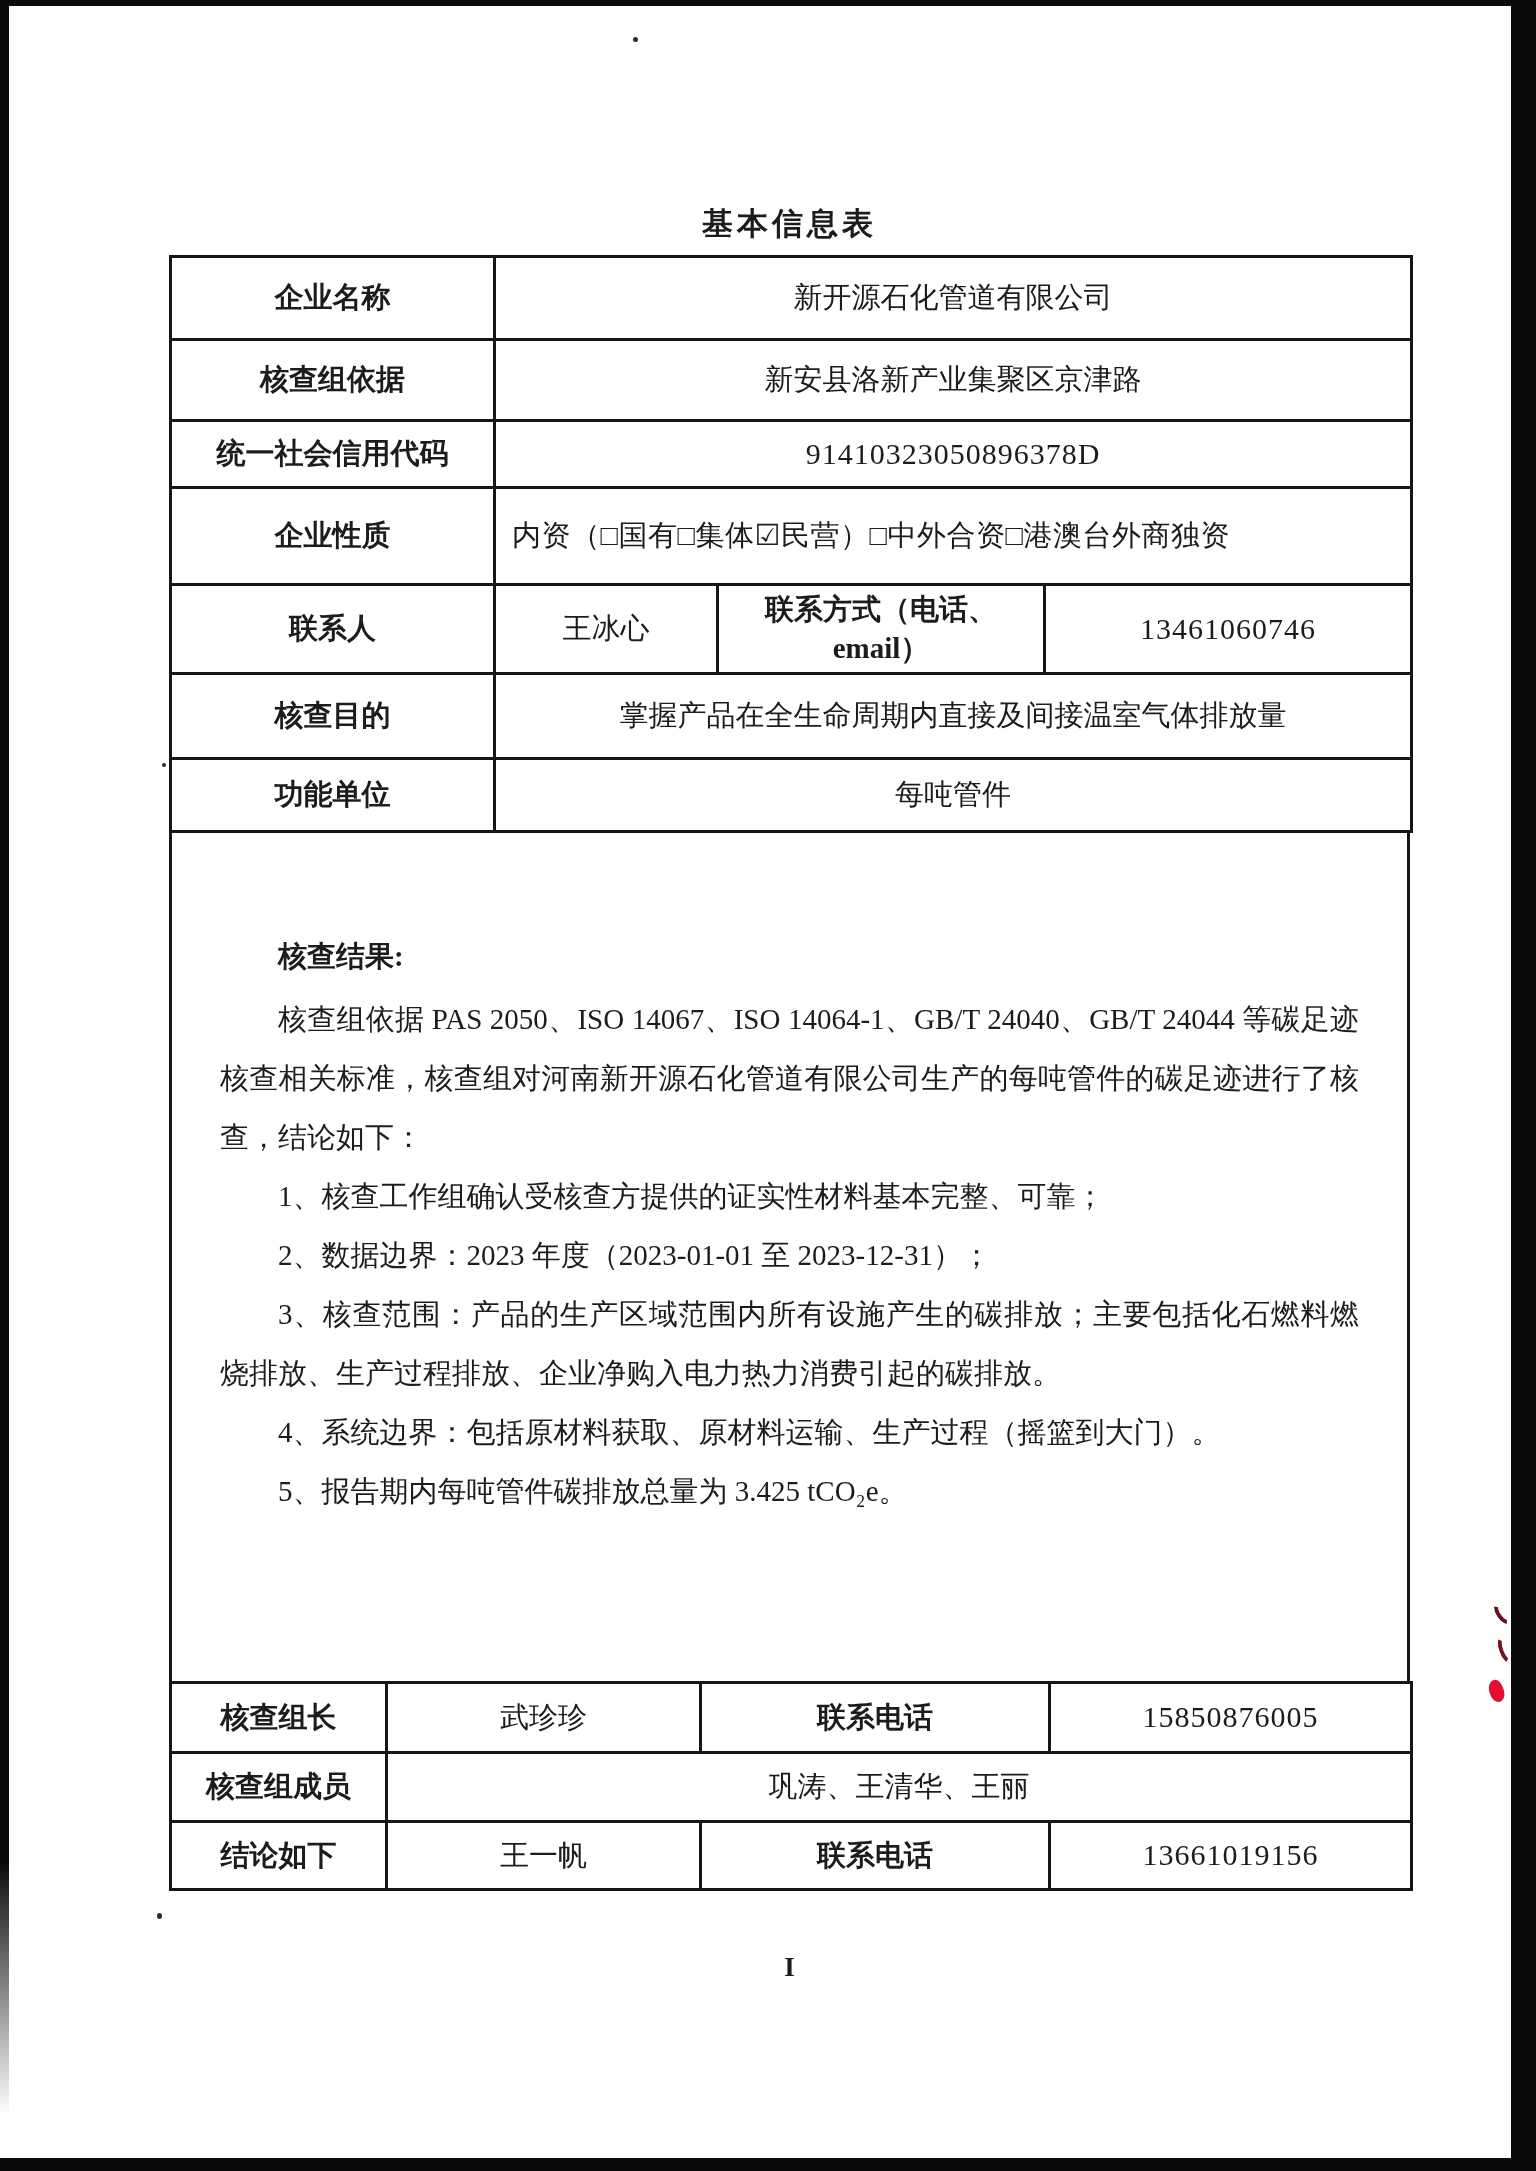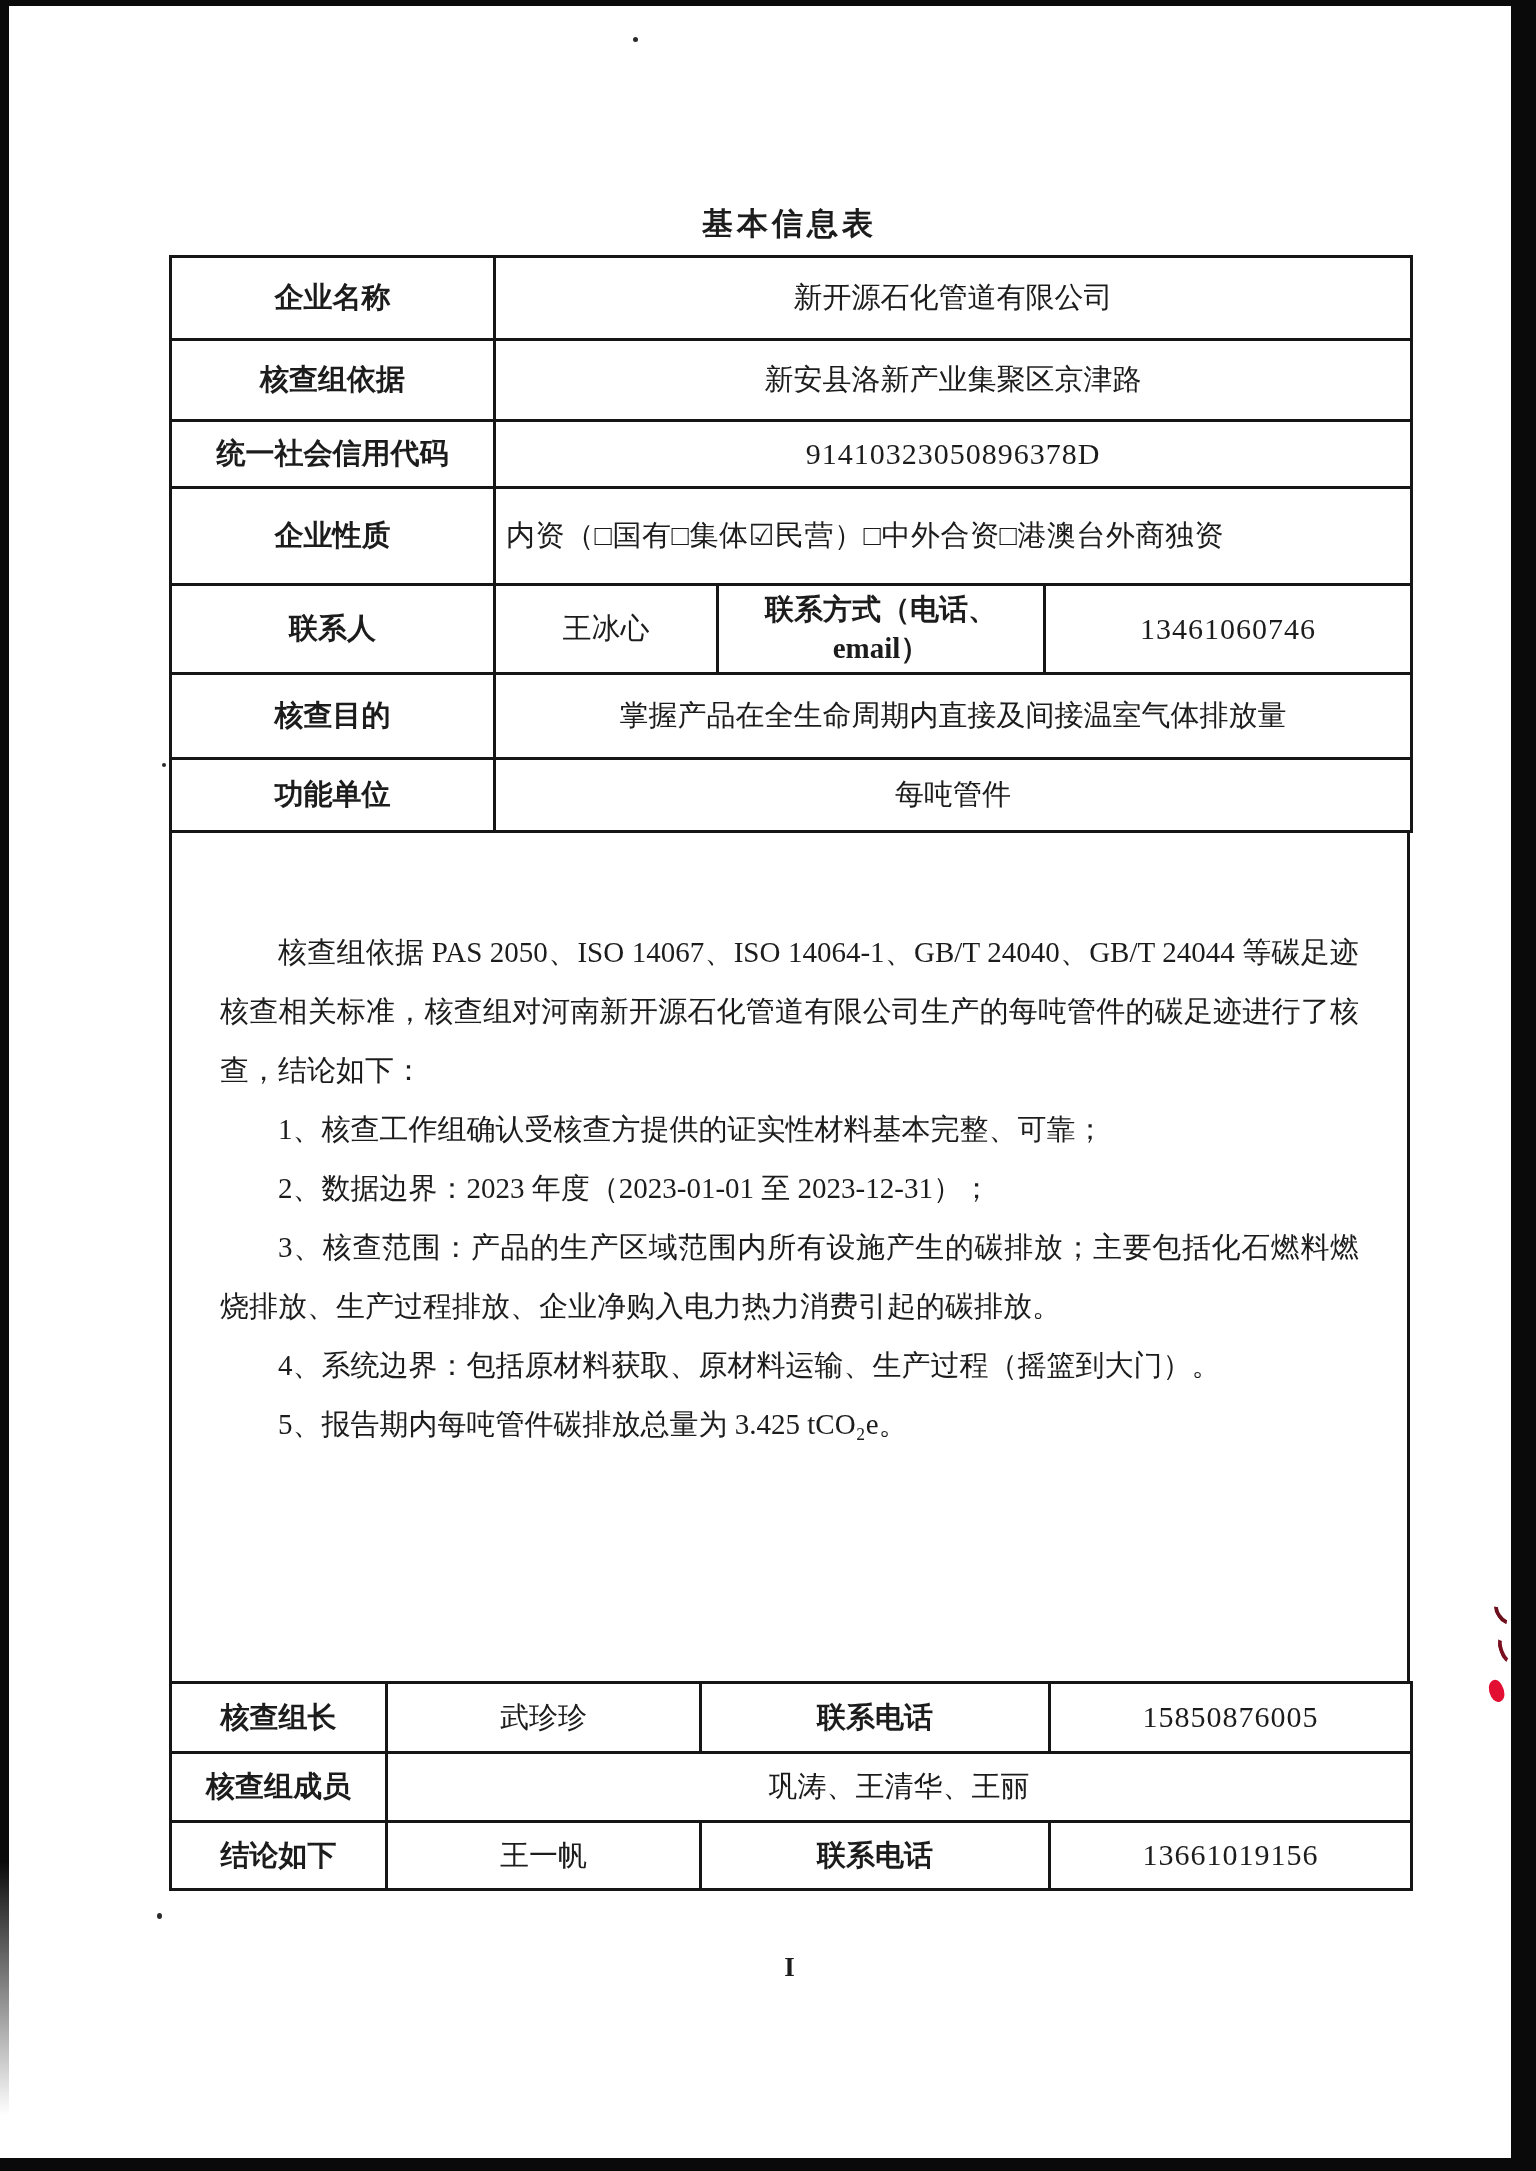--- a/index.html
+++ b/index.html
@@ -28,21 +28,21 @@
   table { width:100%; border-collapse:collapse; table-layout:fixed; }
   td {
     border:3px solid #161616;
     text-align:center; vertical-align:middle;
     font-size:29px; line-height:1.35;
     padding:2px 6px;
     overflow:hidden;
   }
   .lbl { font-weight:bold; }
   .num { font-size:30px; letter-spacing:1px; }
-  .left-val { text-align:left; padding-left:10px; letter-spacing:0.5px; }
+  .left-val { text-align:left; padding-left:16px; letter-spacing:0.5px; }
 
   
   .bigcell {
     border-left:3px solid #161616; border-right:3px solid #161616;
     height:848px; padding:90px 48px 0 48px;
     font-size:29px;
   }
   .bigcell p { line-height:59px; text-align:justify; text-indent:58px; }
   .results-heading { font-weight:bold; text-indent:58px; line-height:67px; }
 
@@ -113,20 +113,21 @@
       <td colspan="3">掌握产品在全生命周期内直接及间接温室气体排放量</td>
     </tr>
     <tr style="height:73px">
       <td class="lbl">功能单位</td>
       <td colspan="3">每吨管件</td>
     </tr>
   </tbody>
     </table>
 
   <div class="bigcell">
+    <div class="results-heading">核查结果:</div>
     <p>核查组依据 PAS 2050、ISO 14067、ISO 14064-1、GB/T 24040、GB/T 24044 等碳足迹核查相关标准，核查组对河南新开源石化管道有限公司生产的每吨管件的碳足迹进行了核查，结论如下：</p>
     <p>1、核查工作组确认受核查方提供的证实性材料基本完整、可靠；</p>
     <p>2、数据边界：2023 年度（2023-01-01 至 2023-12-31）；</p>
     <p>3、核查范围：产品的生产区域范围内所有设施产生的碳排放；主要包括化石燃料燃烧排放、生产过程排放、企业净购入电力热力消费引起的碳排放。</p>
     <p>4、系统边界：包括原材料获取、原材料运输、生产过程（摇篮到大门）。</p>
     <p>5、报告期内每吨管件碳排放总量为 3.425  tCO₂e。</p>
   </div>
 
   <table>
     <colgroup>

